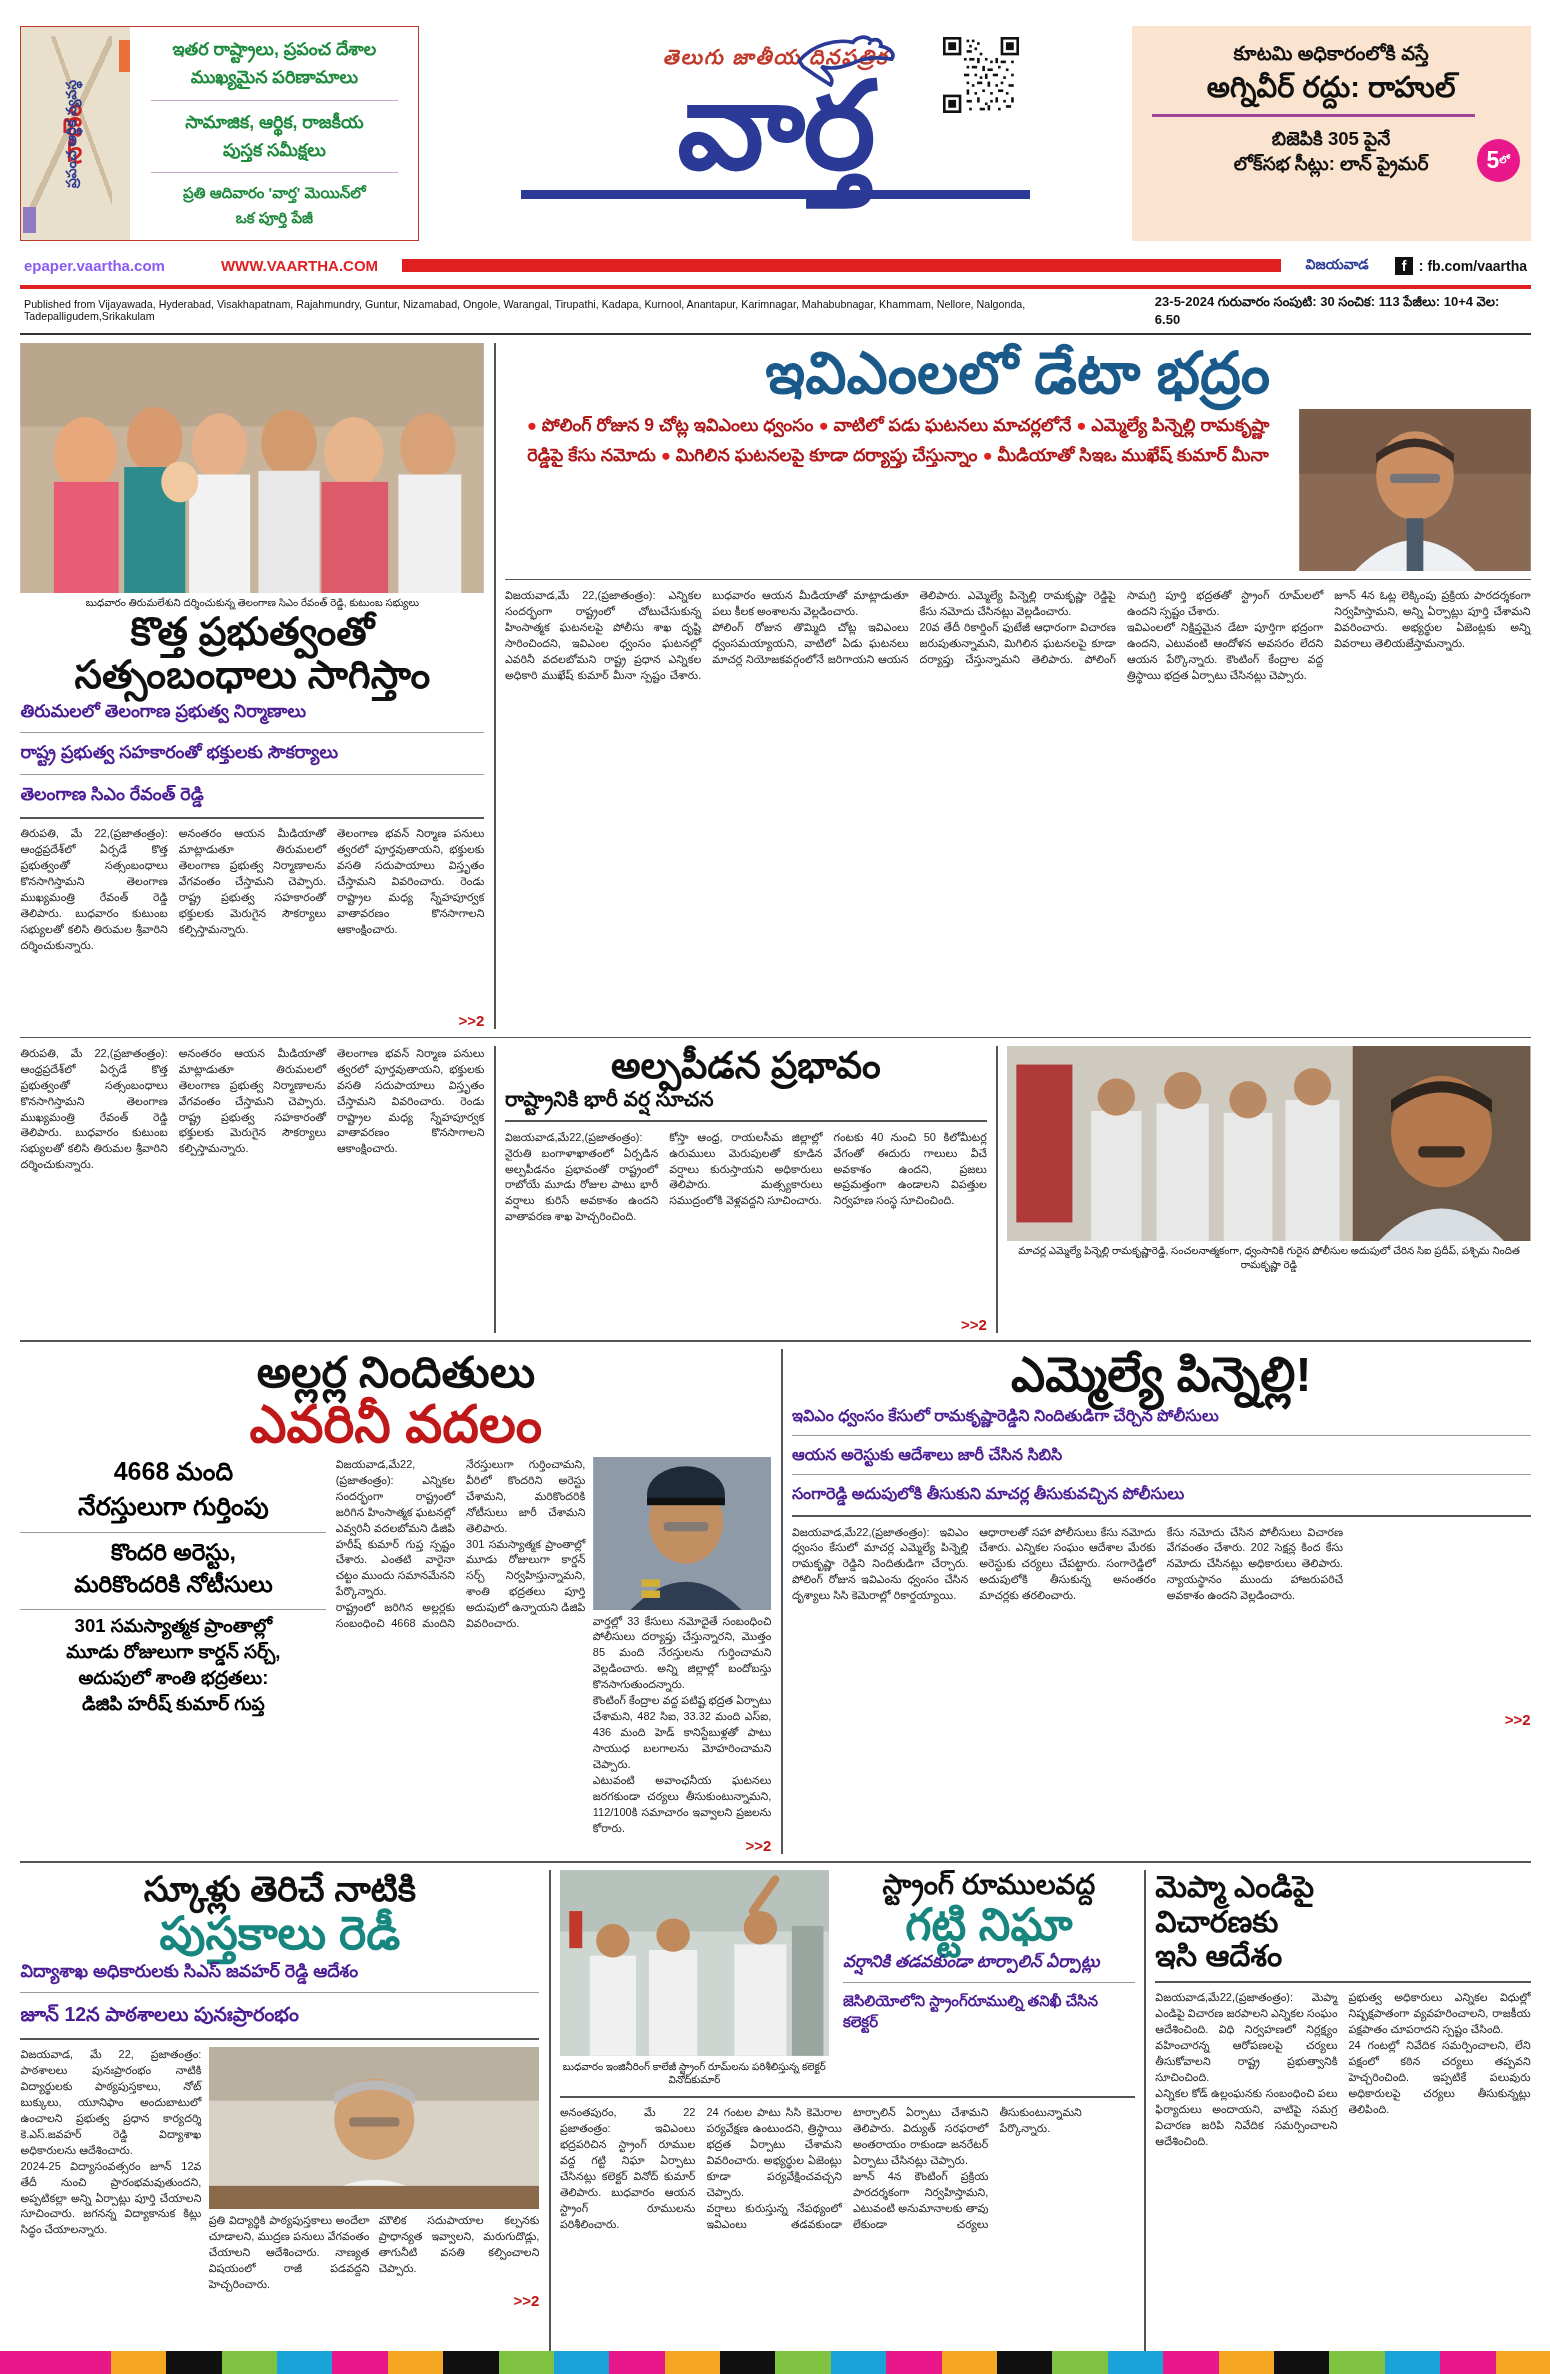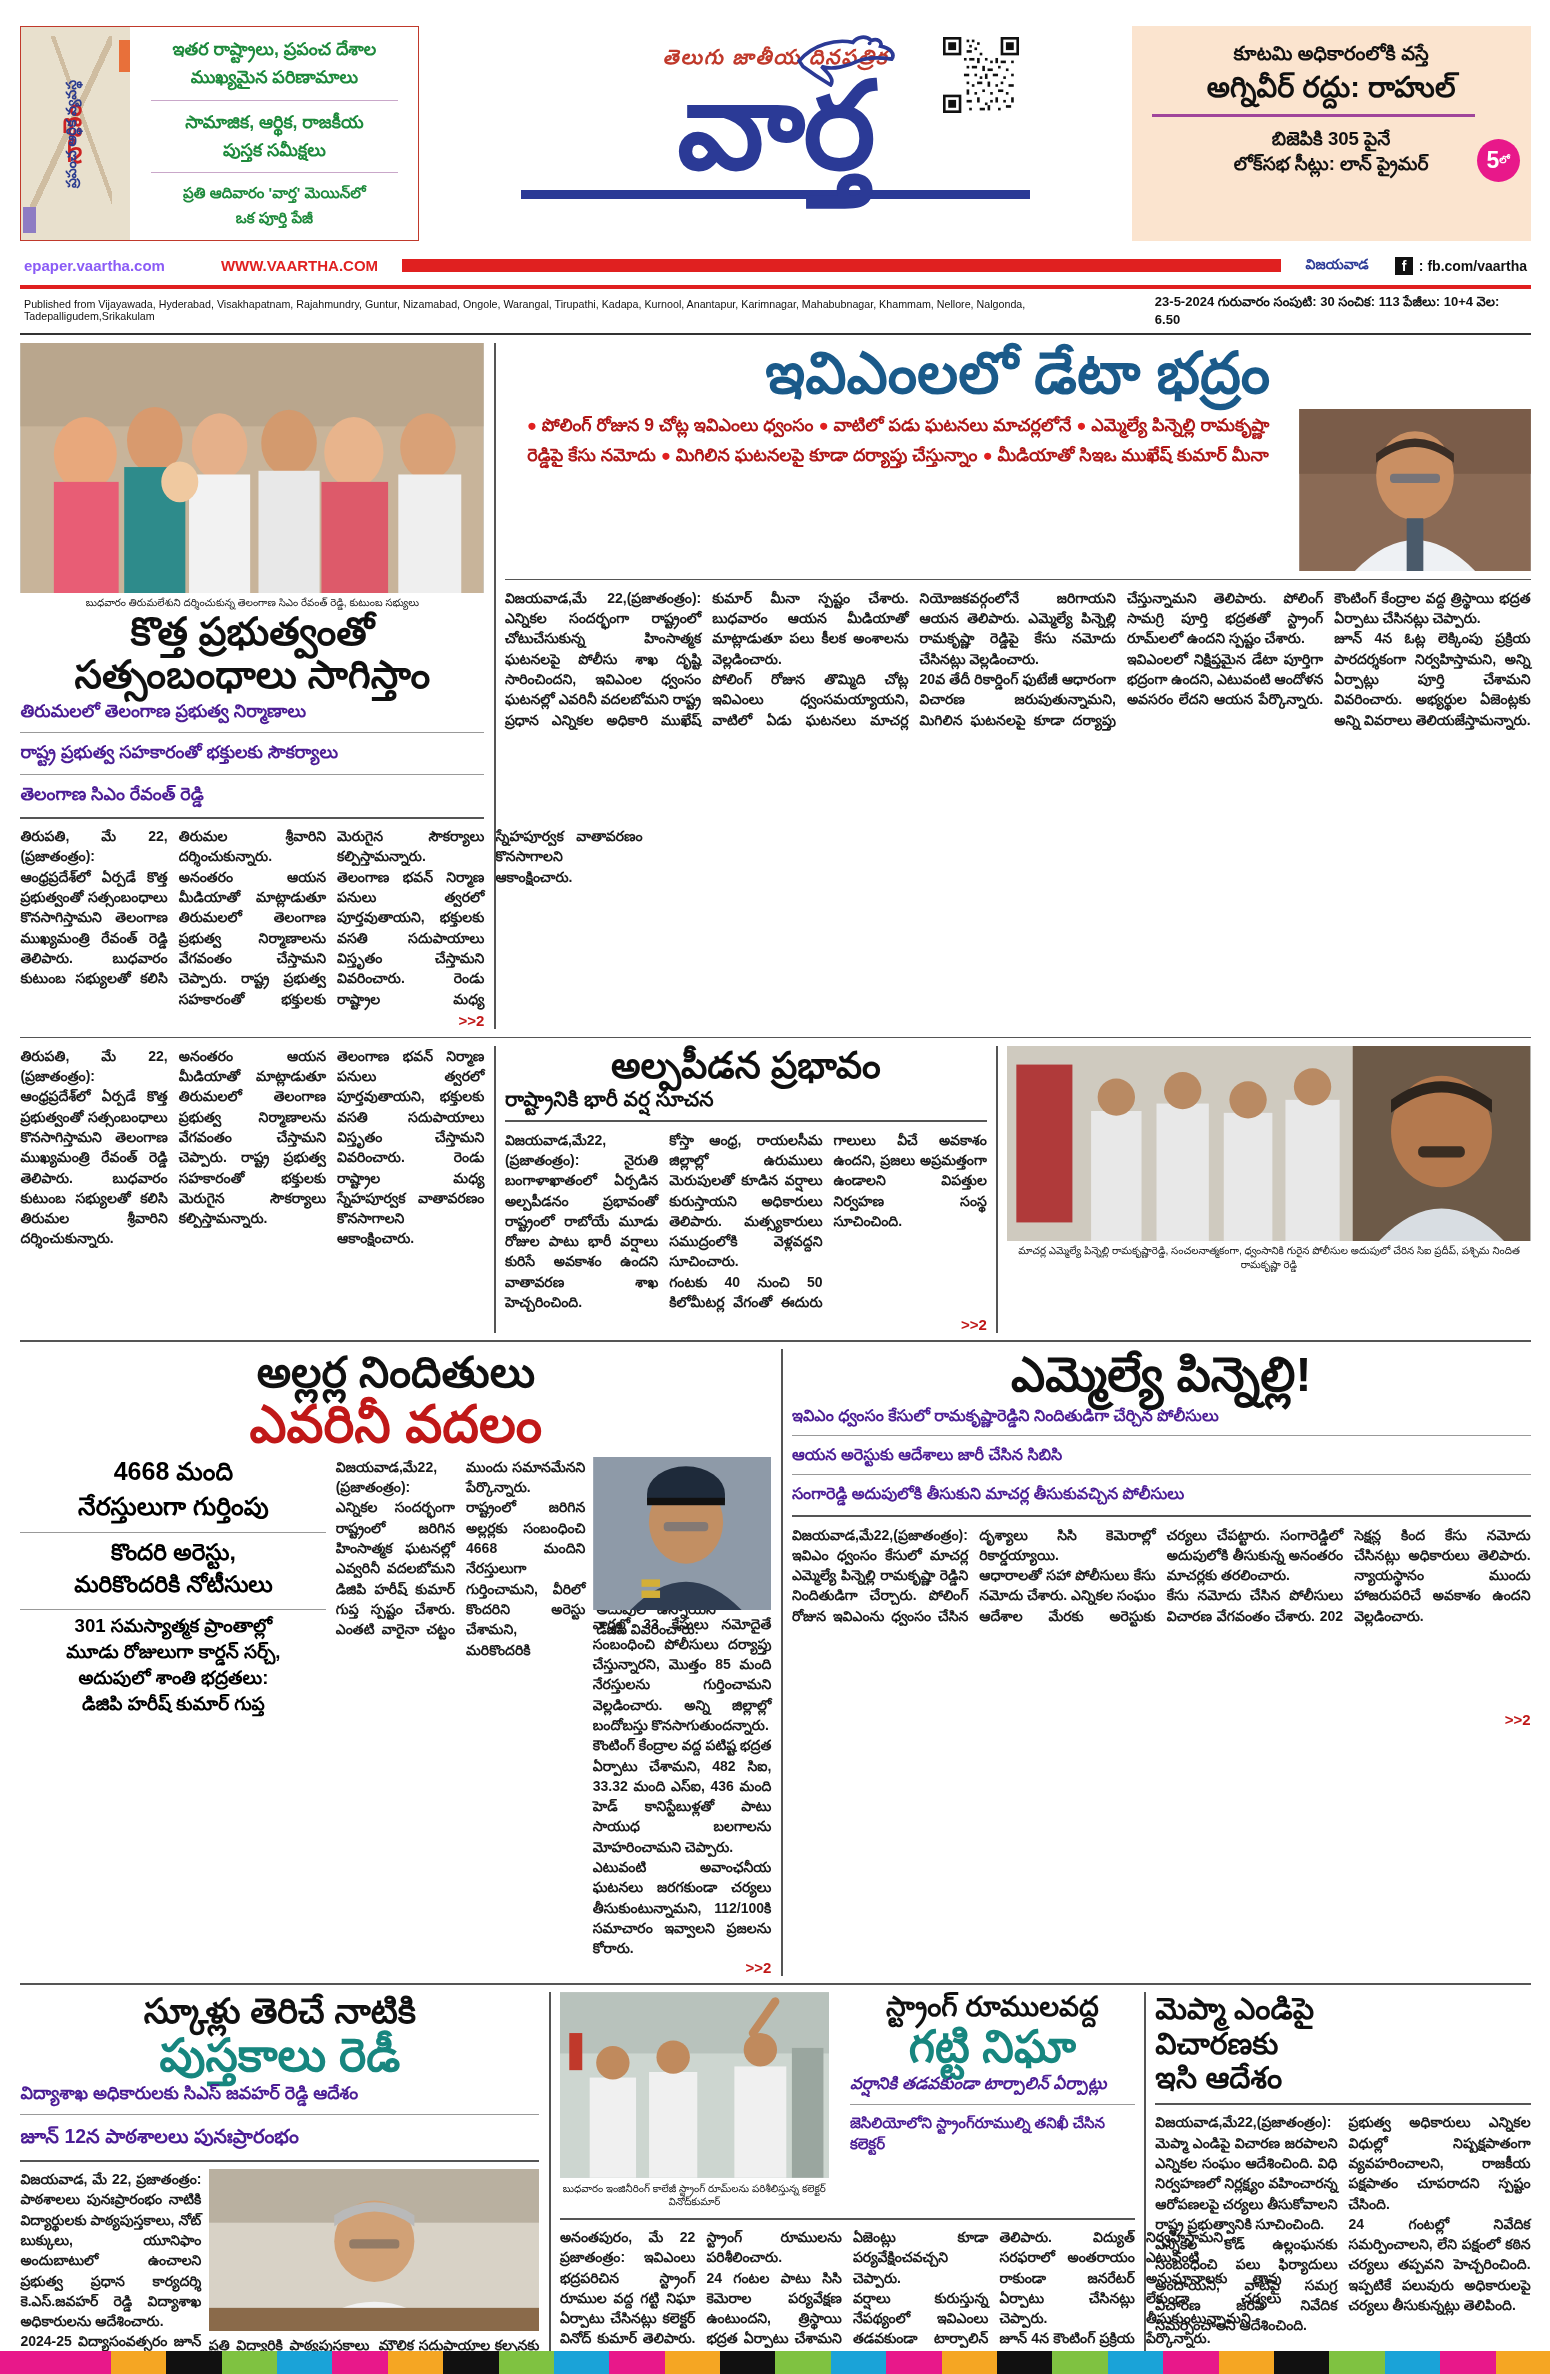--- a/index.html
+++ b/index.html
@@ -120,21 +120,21 @@
   .bullets .dot { color: #e02020; font-size: 16.7px; }
   .hl-black { color: #111; font-size: 41px; font-weight: bold; text-align: center; line-height: 1.1; }
   .hl-black-sm { color: #111; font-size: 28px; font-weight: bold; text-align: center; line-height: 1.15; }
   .hl-red { color: #c01818; font-size: 52px; font-weight: bold; text-align: center; line-height: 1.05; }
   .hl-teal { color: #17867f; font-size: 46px; font-weight: bold; text-align: center; line-height: 1.05; }
   .sub-line { font-size: 17.6px; font-weight: bold; text-align: left; color: #4c1d95; line-height: 1.35; padding: 2.8px 0; }
   .deck { font-size: 20.4px; font-weight: bold; text-align: left; color: #111; line-height: 1.3; }
 
   
   .cols { column-gap: 11px; }
-  .body { font-size: 14px; line-height: 1.45; text-align: justify; color: #1a1a1a; font-weight: bold; }
+  .body { font-size: 11px; line-height: 1.45; text-align: justify; color: #1a1a1a; }
   .more { color: #c01818; font-weight: bold; float: right; }
 
   
   .colorbar { position: absolute; left: 0; bottom: 0; width: 1551px; height: 24px; display: flex; }
   .colorbar div { flex: 1; }
 </style>
 </head>
 <body>
 
 <div class="page">
@@ -550,21 +550,21 @@
                   <circle cx="57" cy="76" r="18"></circle>
                     <circle cx="122" cy="70" r="18"></circle>
                     <circle cx="216" cy="62" r="18"></circle>
                 </g>
                 <path d="M208 44 L232 10" stroke="#c08a5d" stroke-width="9" stroke-linecap="round"></path>
                 <rect x="250" y="60" width="34" height="140" fill="#9aa69f"></rect>
               </svg>
             </div>
             <div class="cap">బుధవారం ఇంజినీరింగ్ కాలేజీ స్ట్రాంగ్ రూమ్‌లను పరిశీలిస్తున్న కలెక్టర్ వినోద్‌కుమార్</div>
           </div>
-          <div style="flex:1;padding-left:21px;">
+          <div style="flex:1;padding-left:14px;">
             <div class="hl-black" style="font-size:28px;">స్ట్రాంగ్ రూములవద్ద</div>
             <div class="hl-teal" style="font-size:45px;">గట్టి నిఘా</div>
             <div class="sub-line" style="font-size:16.7px;font-style:italic;">వర్షానికి తడవకుండా టార్పాలిన్ ఏర్పాట్లు</div>
             <div class="hline-thin"></div>
             <div class="sub-line" style="font-size:15px;">జెసిలియోలోని స్ట్రాంగ్‌రూముల్ని తనిఖీ చేసిన కలెక్టర్</div>
           </div>
         </div>
         <div class="hline"></div>
         <div class="body cols" style="column-count:4;height:162px;">
           <p>అనంతపురం, మే 22 ప్రజాతంత్రం: ఇవిఎంలు భద్రపరిచిన స్ట్రాంగ్ రూముల వద్ద గట్టి నిఘా ఏర్పాటు చేసినట్లు కలెక్టర్ వినోద్ కుమార్ తెలిపారు. బుధవారం ఆయన స్ట్రాంగ్ రూములను పరిశీలించారు.</p>

